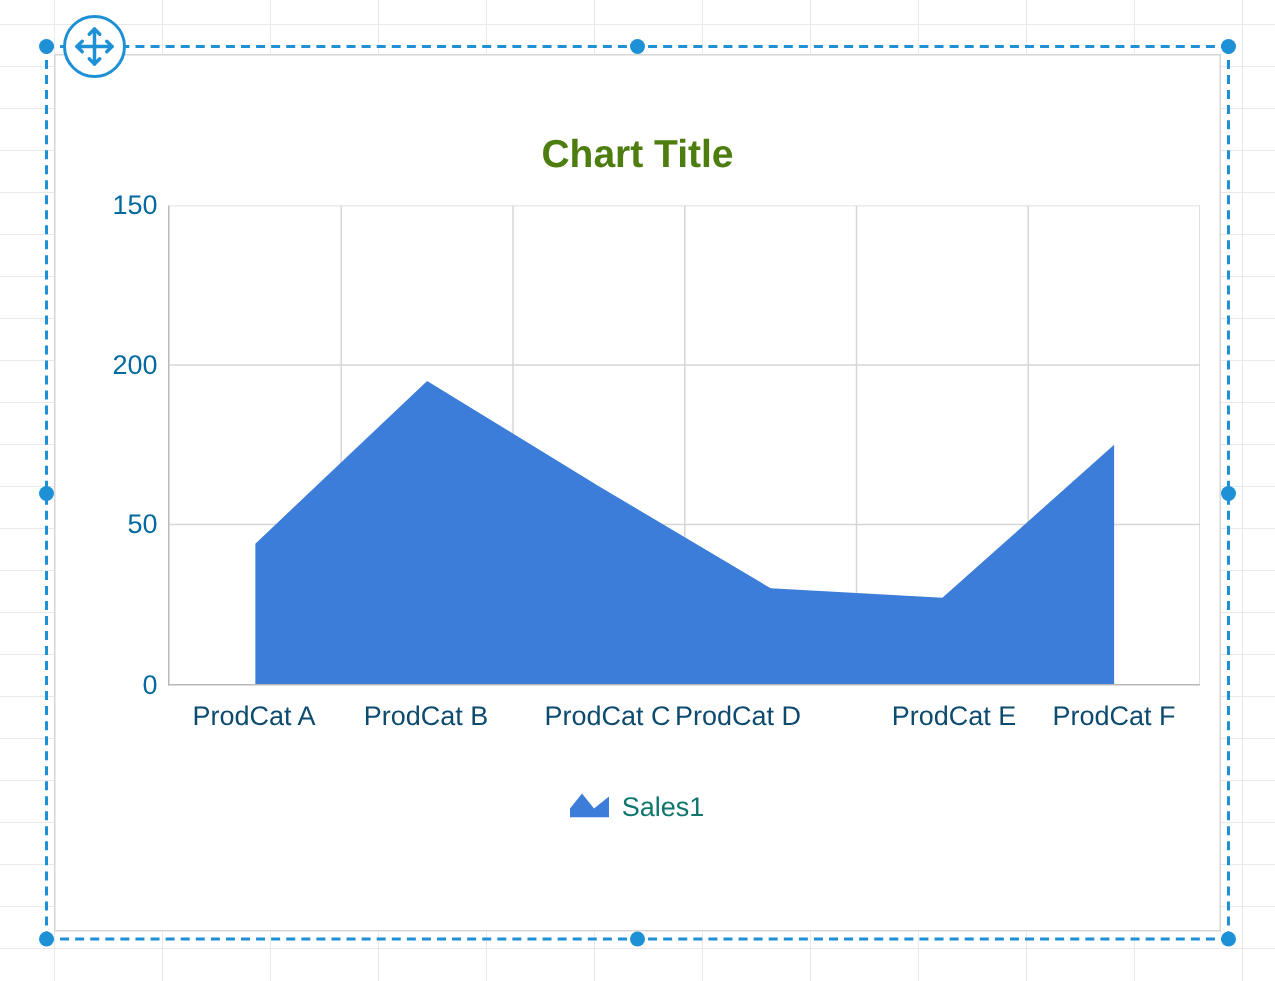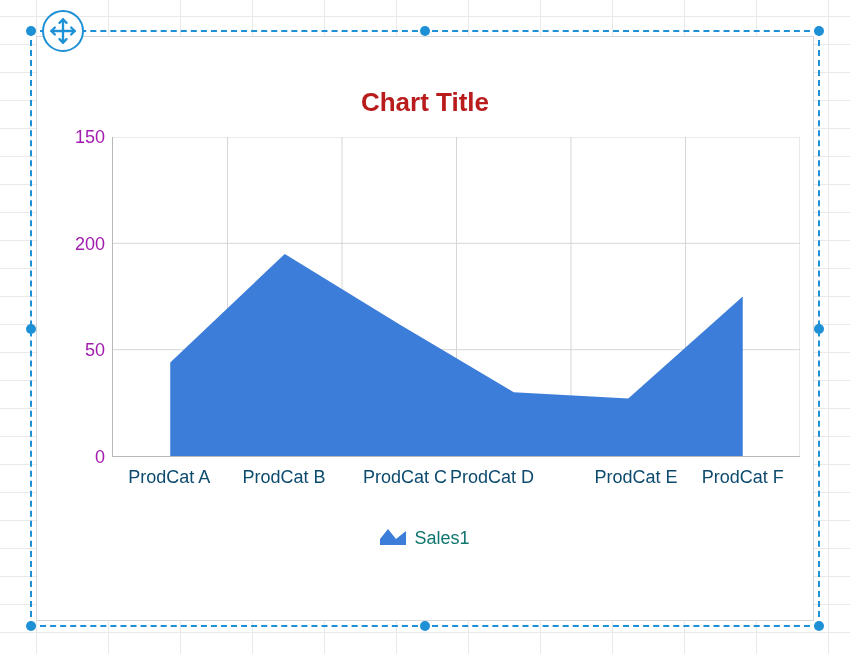--- a/index.html
+++ b/index.html
@@ -77,21 +77,21 @@
       border: 1px solid #d6d6d6;
     }
     .chart-title {
       position: absolute;
       left: 0;
       right: 0;
       top: 50px;
       text-align: center;
       font-size: 26px;
       font-weight: 700;
-      color: #b91c1c;
+      color: #4d7c0f;
     }
     
     .plot {
       position: absolute;
       left: 75px;
       top: 100px;
       width: 688px;
       height: 320px;
       border-left: 1px solid #b8b8b8;
       border-bottom: 1px solid #b8b8b8;
@@ -102,21 +102,21 @@
       position: absolute;
       left: 36px;
       top: 100px;
       width: 36px;
       height: 320px;
     }
     .y-tick {
       position: absolute;
       right: 4px;
       font-size: 18px;
-      color: #a21caf;
+      color: #0369a1;
       transform: translateY(-50%);
       text-align: right;
       width: 36px;
     }
     .x-labels {
       position: absolute;
       left: 75px;
       top: 430px;
       width: 688px;
       height: 28px;

